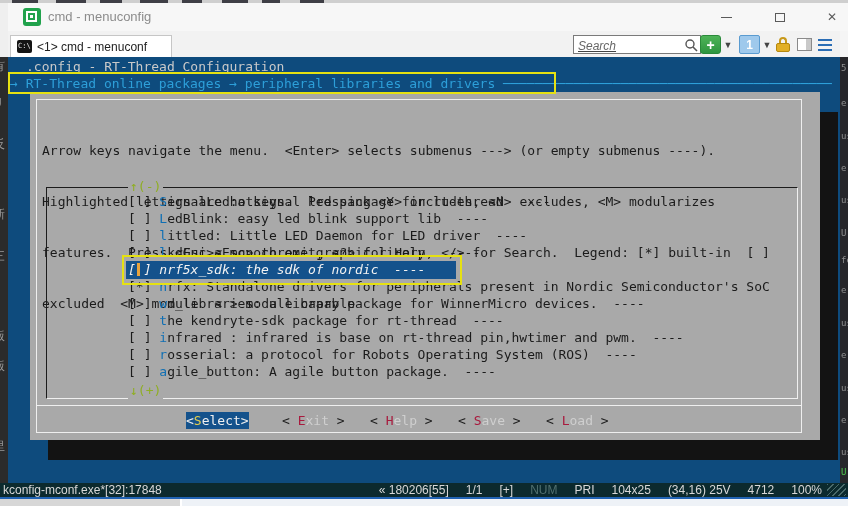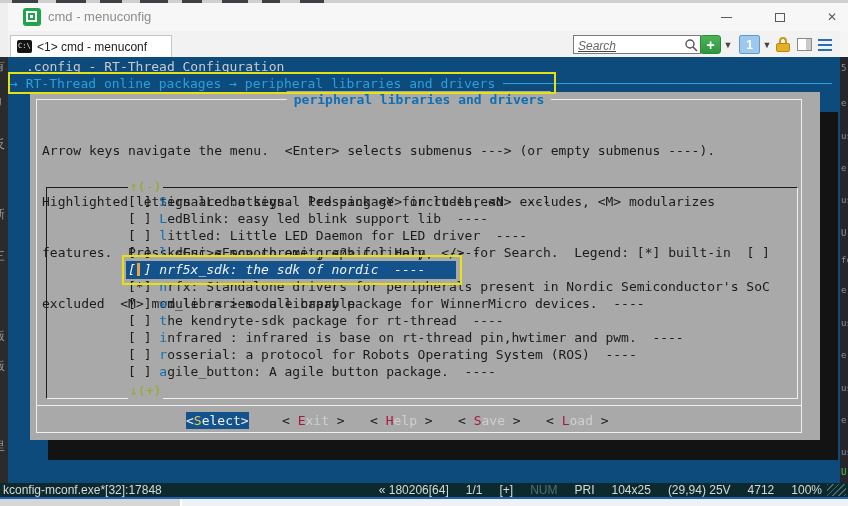--- a/index.html
+++ b/index.html
@@ -194,21 +194,20 @@
 
     <div class="terminal mono">
       <div class="abs t-header">.config - RT-Thread Configuration</div>
       <div class="abs t-crumb">→ RT-Thread online packages → peripheral libraries and drivers ──────────────────────────────────────────</div>
       <div class="abs annot" style="left:0;top:15px;width:548px;height:22px;z-index:5;"></div>
 
       <div class="abs shadow"></div>
 
       <div class="abs dialog">
         <div class="dlg-border"></div>
-        <div class="dlg-title">peripheral libraries and drivers</div>
         <div class="instr">
           <div>Arrow keys navigate the menu.  &lt;Enter&gt; selects submenus ---&gt; (or empty submenus ----).</div>
           <div>Highlighted letters are hotkeys.  Pressing &lt;Y&gt; includes, &lt;N&gt; excludes, &lt;M&gt; modularizes</div>
           <div>features.  Press &lt;Esc&gt;&lt;Esc&gt; to exit, &lt;?&gt; for Help, &lt;/&gt; for Search.  Legend: [*] built-in  [ ]</div>
           <div>excluded  &lt;M&gt; module  &lt; &gt; module capable</div>
         </div>
 
         <div class="listbox"></div>
         <div class="sel-bg"></div>
         <div class="scroll-ind" style="top:86px;">↑(-)</div>
@@ -219,27 +218,27 @@
         <div id="button-row"><div class="dlg-btn mono active" style="left: 156px;"><span class="">&lt;</span><span class="hot">S</span><span class="txt">elect</span><span class="">&gt;</span></div><div class="dlg-btn mono" style="left: 252px;"><span class="">&lt; </span><span class="hot">E</span><span class="txt">xit</span><span class=""> &gt;</span></div><div class="dlg-btn mono" style="left: 340px;"><span class="">&lt; </span><span class="hot">H</span><span class="txt">elp</span><span class=""> &gt;</span></div><div class="dlg-btn mono" style="left: 428px;"><span class="">&lt; </span><span class="hot">S</span><span class="txt">ave</span><span class=""> &gt;</span></div><div class="dlg-btn mono" style="left: 516px;"><span class="">&lt; </span><span class="hot">L</span><span class="txt">oad</span><span class=""> &gt;</span></div></div>
       </div>
 
       <div class="abs annot" style="left:114px;top:198px;width:340px;height:30px;z-index:5;"></div>
     </div>
   </div>
 
   <div class="abs statusbar">
     <div class="sb-left">kconfig-mconf.exe*[32]:17848</div>
     <div class="sb-right" id="status-right">
-        <span>« 180206[64]</span>
+        <span>« 180206[55]</span>
         <span>1/1</span>
         <span>[+]</span>
         <span class="dim">NUM</span>
         <span>PRI</span>
         <span>104x25</span>
-        <span>(29,94) 25V</span>
+        <span>(34,16) 25V</span>
         <span>4712</span>
         <span>100%</span>
       </div>
     <div class="grip"></div>
   </div>
 
   <div class="abs blue-line"></div>
   <div class="abs taskbar">
     <div class="lft"></div>
     <div class="div"></div>

